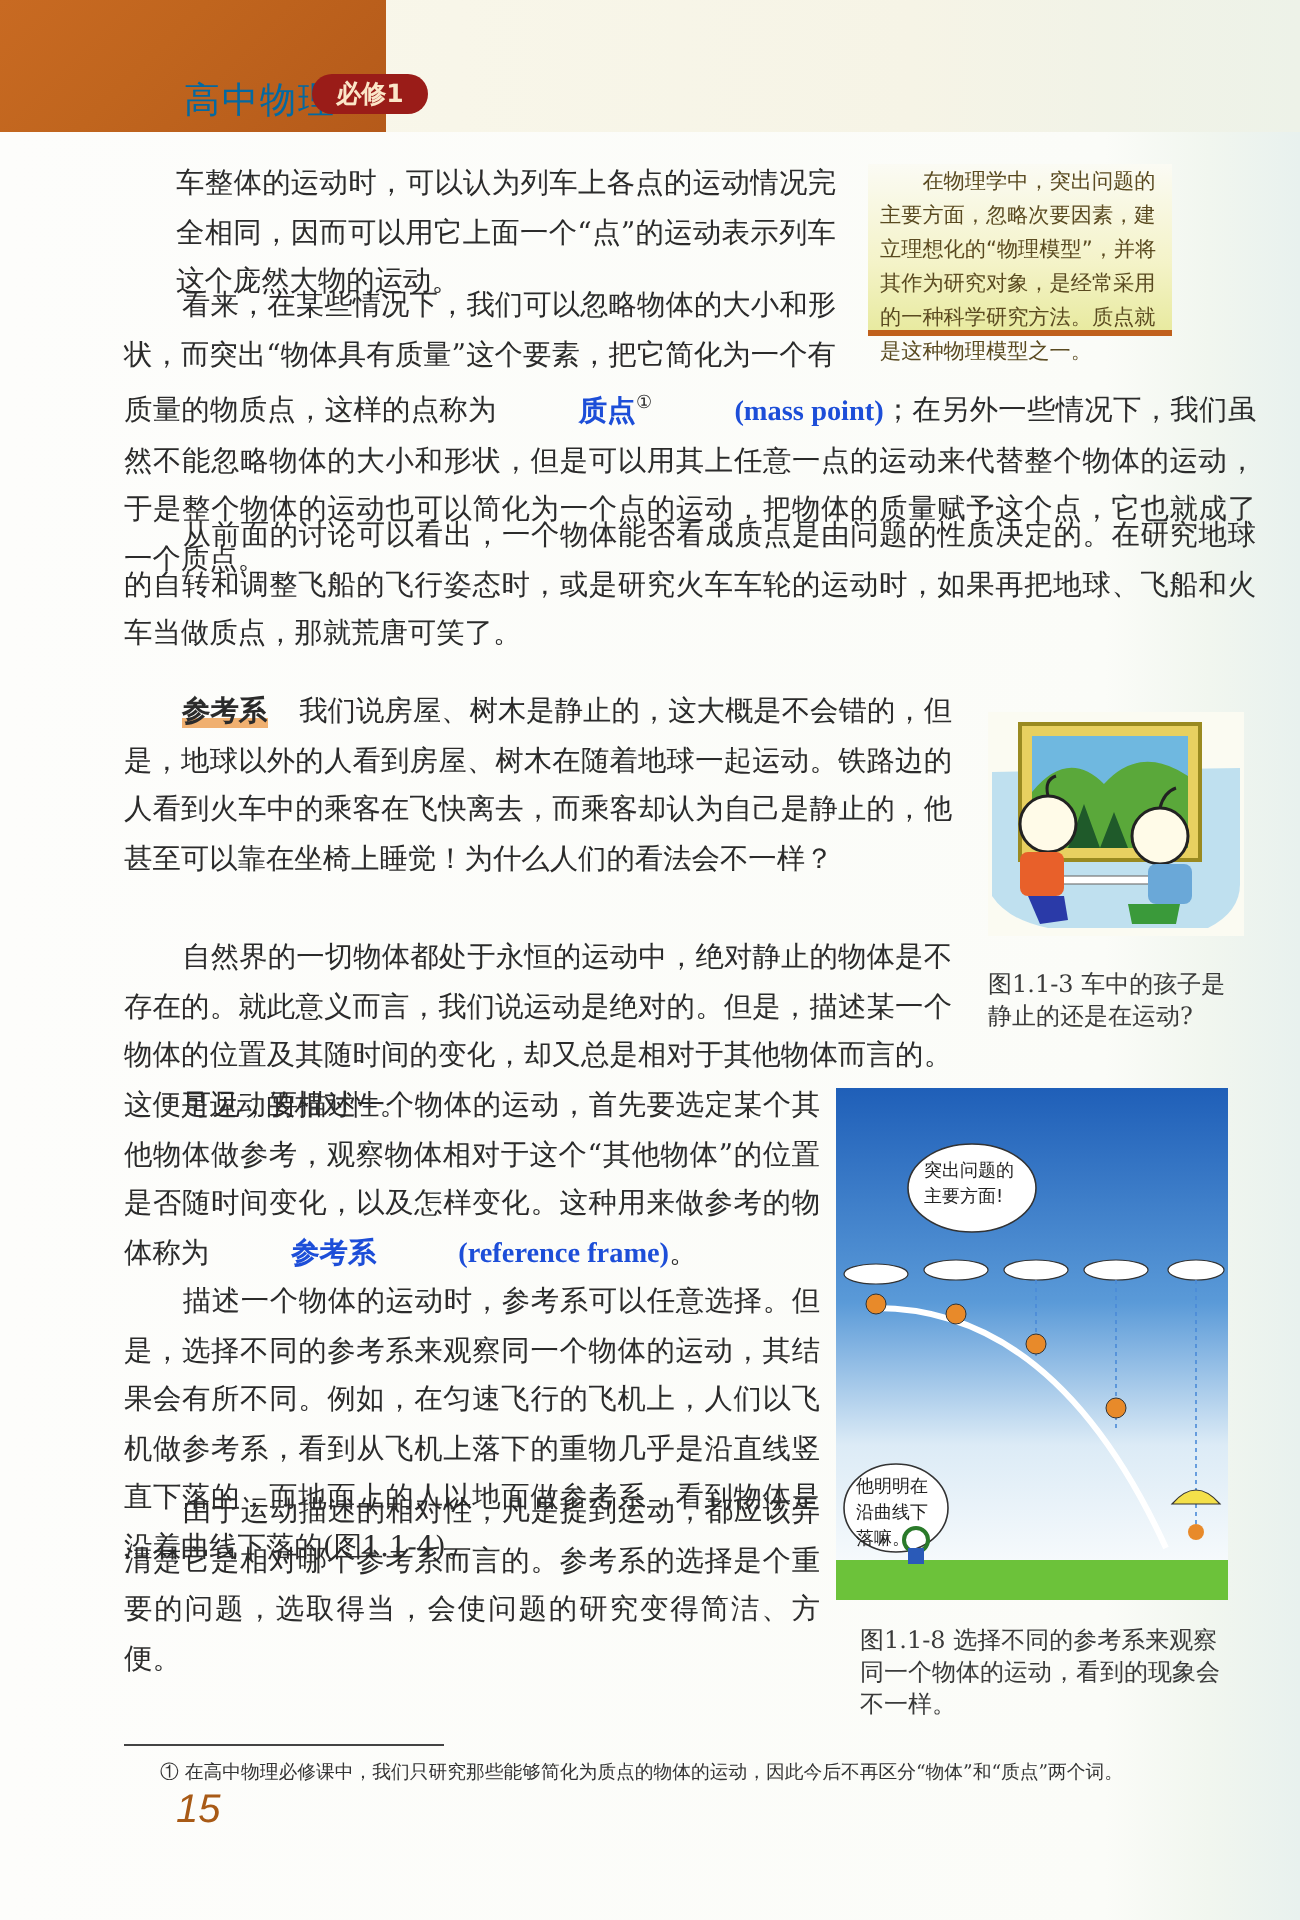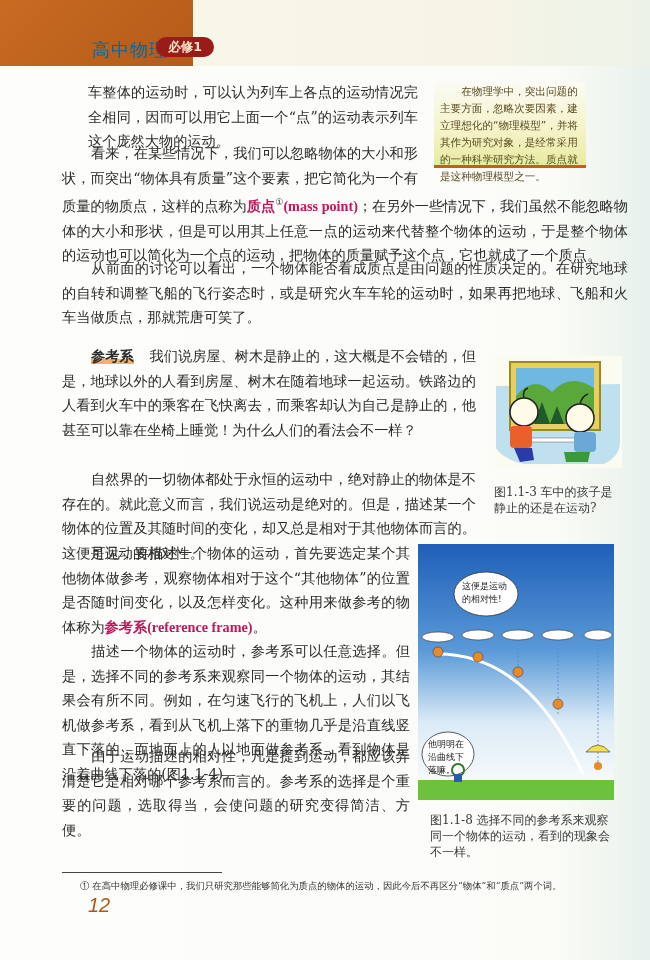--- a/index.html
+++ b/index.html
@@ -24,21 +24,21 @@
   .header-pill {
     position:absolute; left:156px; top:37px; width:58px; height:20px;
     background:#9a1c18; border-radius:10px;
     font-family:"DejaVu Sans", sans-serif; font-size:12.5px; color:#fbe6c8;
     text-align:center; line-height:20px;font-weight:bold;
   }
   .para {
     position:absolute; font-size:14.2px; line-height:24.6px; color:#2b2b2b;
     margin:0; text-align:justify;
   }
-  .para b { font-weight:bold; color:#be185d; }
+  .para b { font-weight:bold; color:#1d4ed8;padding-left:41px; }
   .indent { display:inline-block; width:29px; }
   .sidebar-box {
     position:absolute; left:434px; top:82px; width:152px; height:86px;
     background: linear-gradient(to bottom, #fbfbf4 0%, #f4f3c8 60%, #e8eaa0 100%);
     border-bottom:3px solid #c0601c;
     font-family:"DejaVu Sans", sans-serif; font-size:10.6px; line-height:17px; color:#5a4a20;
     padding:1px 4px 0 6px; box-sizing:border-box;
   }
   .sidebar-box p { margin:0; }
   .keyterm {
@@ -158,20 +158,20 @@
       <circle cx="60" cy="113" r="5"></circle>
       <circle cx="100" cy="128" r="5"></circle>
       <circle cx="140" cy="160" r="5"></circle>
     </g>
     <path d="M168 208 Q180 194 192 208 Z" fill="#f4e04a" stroke="#333" stroke-width="0.6"></path>
     <circle cx="180" cy="222" r="4" fill="#e88a2a"></circle>
     <ellipse cx="30" cy="210" rx="26" ry="22" fill="#ffffff" stroke="#333" stroke-width="0.8"></ellipse>
     <circle cx="40" cy="226" r="6" fill="none" stroke="#2a7a2a" stroke-width="2"></circle>
     <rect x="36" y="230" width="8" height="8" fill="#2a5ab8"></rect>
   </svg>
-  <div style="position:absolute; left:44px; top:36px; width:50px; font-size:9px; line-height:13px; color:#222; font-family:'DejaVu Sans',sans-serif;">这便是运动的相对性!</div>
+  <div style="position:absolute; left:44px; top:36px; width:50px; font-size:9px; line-height:13px; color:#222; font-family:'DejaVu Sans',sans-serif;">突出问题的主要方面!</div>
   <div style="position:absolute; left:10px; top:194px; width:42px; font-size:9px; line-height:13px; color:#222; font-family:'DejaVu Sans',sans-serif;">他明明在沿曲线下落嘛。</div>
 </div>
 <div class="caption" style="left:430px; top:812px; width:186px;">图1.1-8  选择不同的参考系来观察同一个物体的运动，看到的现象会不一样。</div>
 
 <div class="footnote-rule"></div>
 <div class="footnote">① 在高中物理必修课中，我们只研究那些能够简化为质点的物体的运动，因此今后不再区分“物体”和“质点”两个词。</div>
-<div class="pagenum">12</div>
+<div class="pagenum">15</div>
 
 </body></html>

